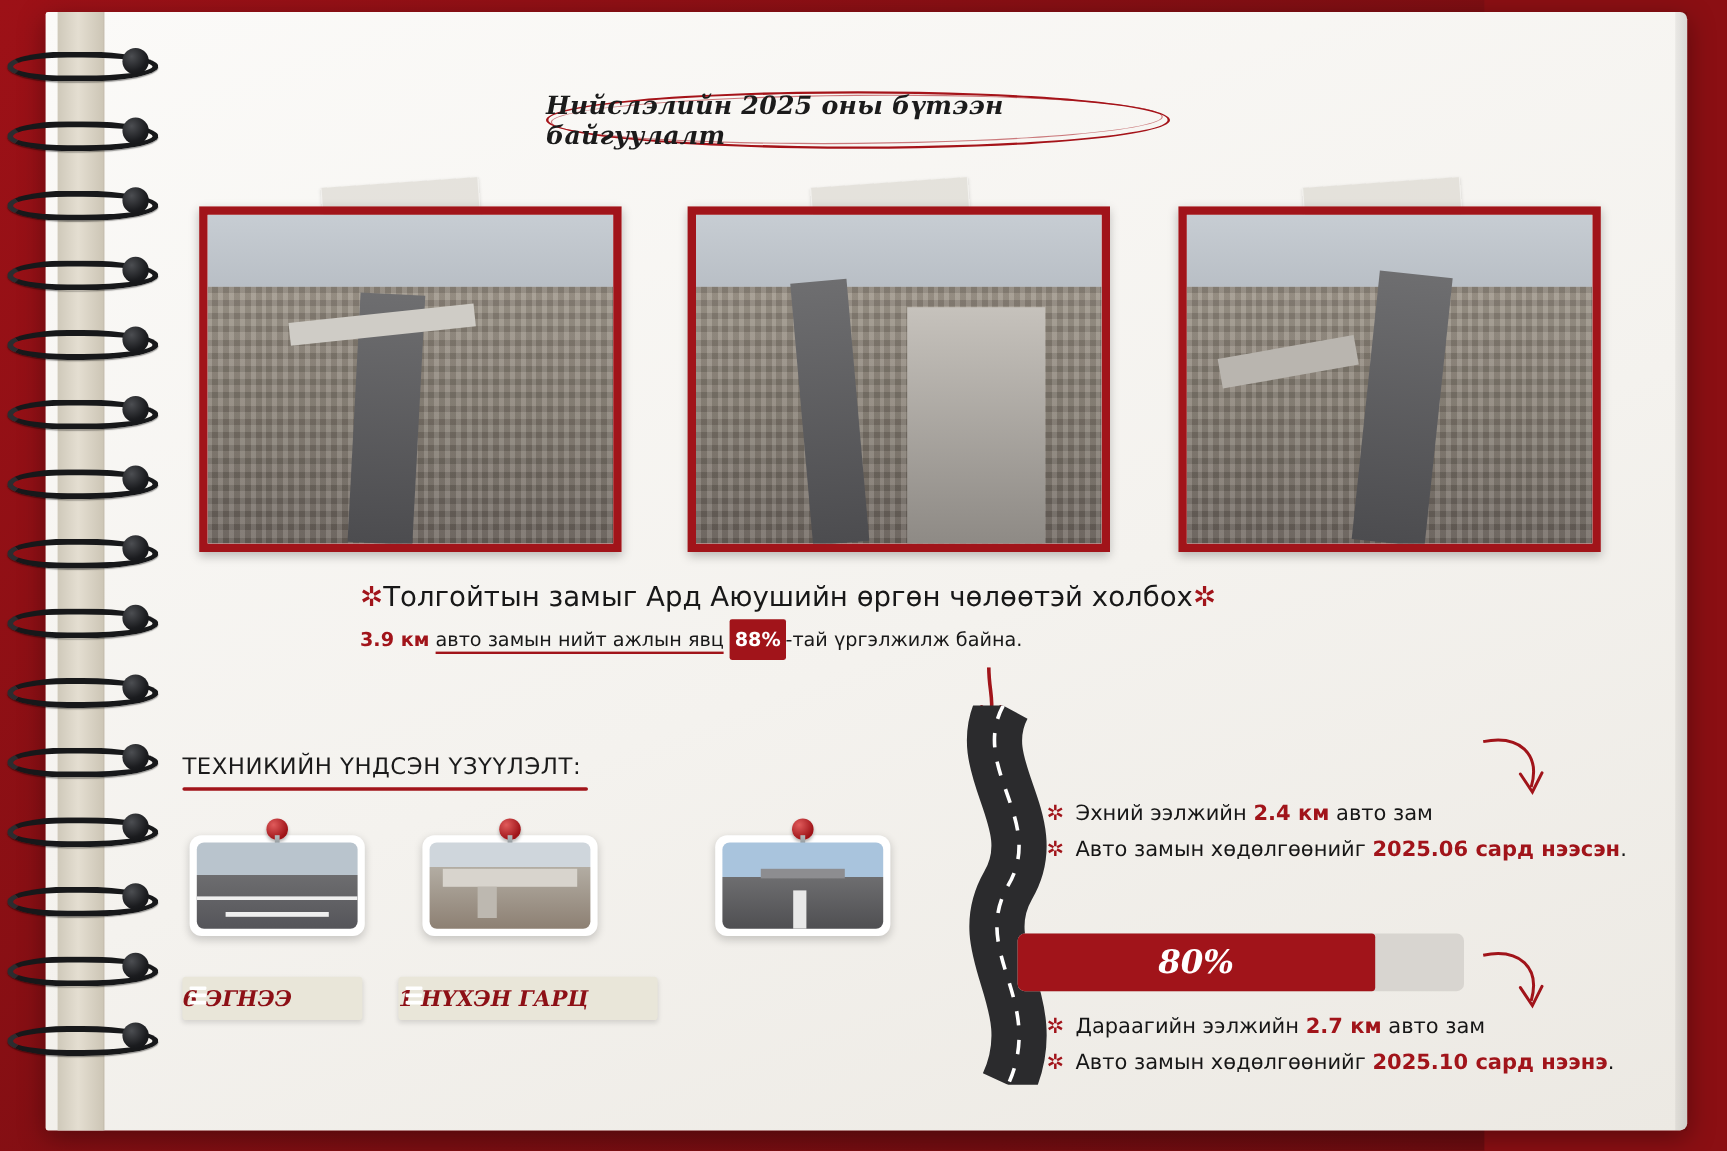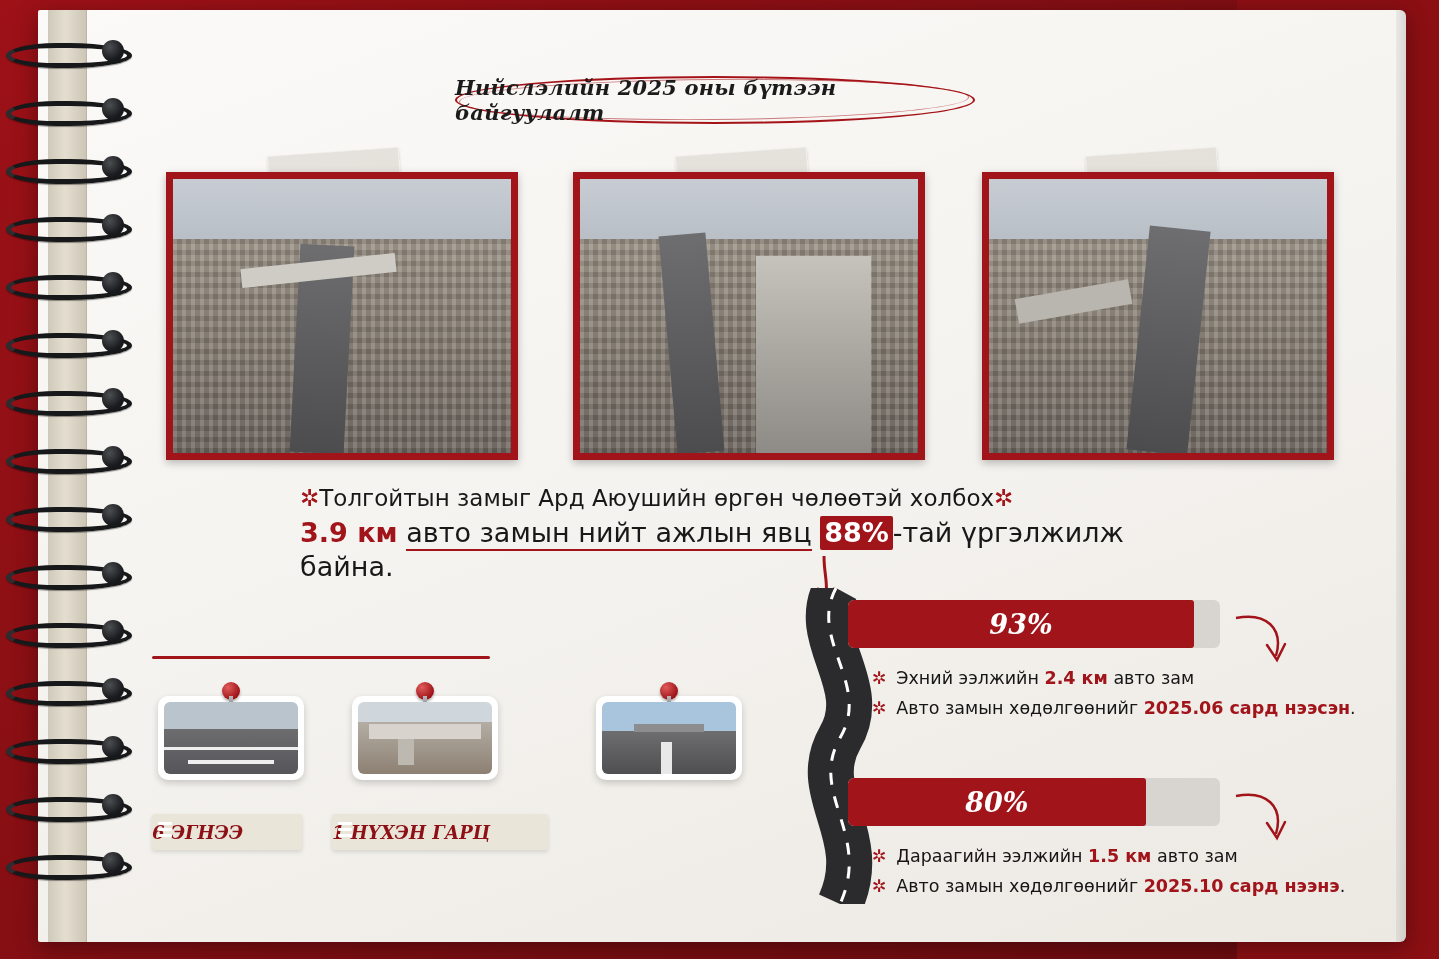--- a/index.html
+++ b/index.html
@@ -157,21 +157,21 @@
     top: 482px;
     width: 860px;
     text-align: left;
     color: #181818;
   }
   .caption .line1 {
     font-size: 23px;
     line-height: 32px;
   }
   .caption .line2 {
-    font-size: 27px;
+    font-size: 16px;
     line-height: 34px;
     margin-top: 2px;
   }
   .ast { color: #a1141a; font-weight: bold; }
   .kmval { font-weight: bold; color: #a1141a; }
   .uline {
     border-bottom: 2px solid #a1141a;
     padding-bottom: 1px;
   }
   .pct-box {
@@ -429,20 +429,21 @@
     </div>
   </div>
 
   <div class="down-arrow">
     <svg width="30" height="48" viewBox="0 0 30 48">
       <path d="M14 0 C 14 18, 18 26, 16 40" stroke="#a1141a" stroke-width="3" fill="none"></path>
       <path d="M8 33 L16 46 L24 33" stroke="#a1141a" stroke-width="3" fill="none" stroke-linecap="round" stroke-linejoin="round"></path>
     </svg>
   </div>
 
+  <div class="tech-title">ТЕХНИКИЙН ҮНДСЭН ҮЗҮҮЛЭЛТ:</div>
   <div class="tech-underline"></div>
 
   <div class="thumb" style="left:158px; top:696px;">
     <div class="pin"></div>
     <div class="inner" style="background:linear-gradient(180deg,#b9c4cd 0%,#b9c4cd 38%,#6d6d6f 38%,#55555a 100%);">
       <div style="position:absolute;left:0;right:0;top:62%;height:3px;background:#efefef;"></div>
       <div style="position:absolute;left:18%;right:18%;top:80%;height:4px;background:#efefef;"></div>
     </div>
   </div>
 
@@ -479,25 +480,20 @@
     <span>1 НҮХЭН ГАРЦ</span>
   </div>
 
   <div class="road-wrap">
     <svg width="100" height="316" viewBox="0 0 100 316">
       <path d="M46 0 C 18 52, 82 96, 50 150 C 18 206, 82 246, 50 316" stroke="#2b2b2d" stroke-width="46" fill="none"></path>
       <path d="M46 0 C 18 52, 82 96, 50 150 C 18 206, 82 246, 50 316" stroke="#ffffff" stroke-width="3" fill="none" stroke-dasharray="12 12"></path>
     </svg>
   </div>
 
-  <div class="bar-track" style="left:848px; top:600px; width:372px;">
-    <div class="bar-fill" style="width:93%;">
-      <span>93%</span>
-    </div>
-  </div>
   <div class="curve-arrow" style="left:1232px; top:612px;">
     <svg width="60" height="56" viewBox="0 0 60 56">
       <path d="M4 6 C 34 0, 52 16, 44 44" stroke="#a1141a" stroke-width="2.5" fill="none"></path>
       <path d="M35 33 L45 48 L53 32" stroke="#a1141a" stroke-width="2.5" fill="none" stroke-linecap="round"></path>
     </svg>
   </div>
   <div class="bullet" style="left:872px; top:668px;text-align:right;">
     <span class="ast">✲</span>
     <span>Эхний ээлжийн</span>
     <span class="b-red">2.4 км</span>
@@ -516,21 +512,21 @@
   </div>
   <div class="curve-arrow" style="left:1232px; top:790px;">
     <svg width="60" height="56" viewBox="0 0 60 56">
       <path d="M4 6 C 34 0, 52 16, 44 44" stroke="#a1141a" stroke-width="2.5" fill="none"></path>
       <path d="M35 33 L45 48 L53 32" stroke="#a1141a" stroke-width="2.5" fill="none" stroke-linecap="round"></path>
     </svg>
   </div>
   <div class="bullet" style="left:872px; top:846px;">
     <span class="ast">✲</span>
     <span>Дараагийн ээлжийн</span>
-    <span class="b-red">1.5 км</span>
+    <span class="b-red">2.7 км</span>
     <span>авто зам</span>
   </div>
   <div class="bullet" style="left:872px; top:876px;">
     <span class="ast">✲</span>
     <span>Авто замын хөдөлгөөнийг</span>
     <span class="b-red">2025.10 сард нээнэ</span><span>.</span>
   </div>
 
 </div>
 

